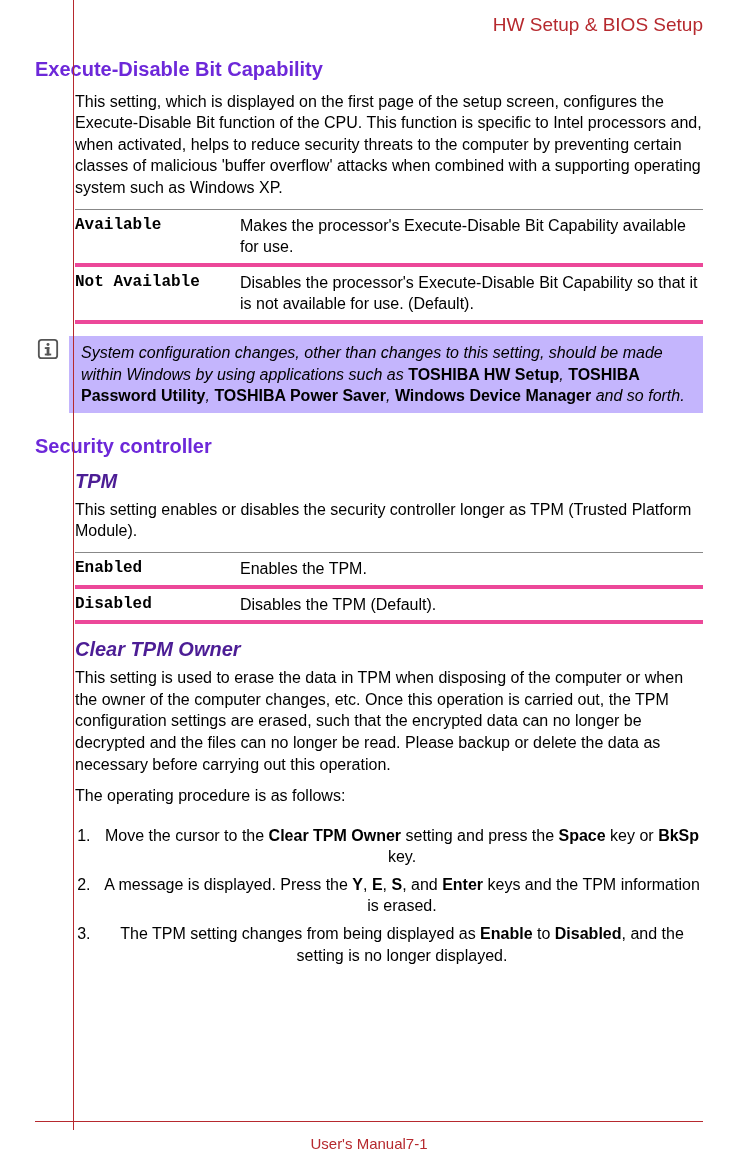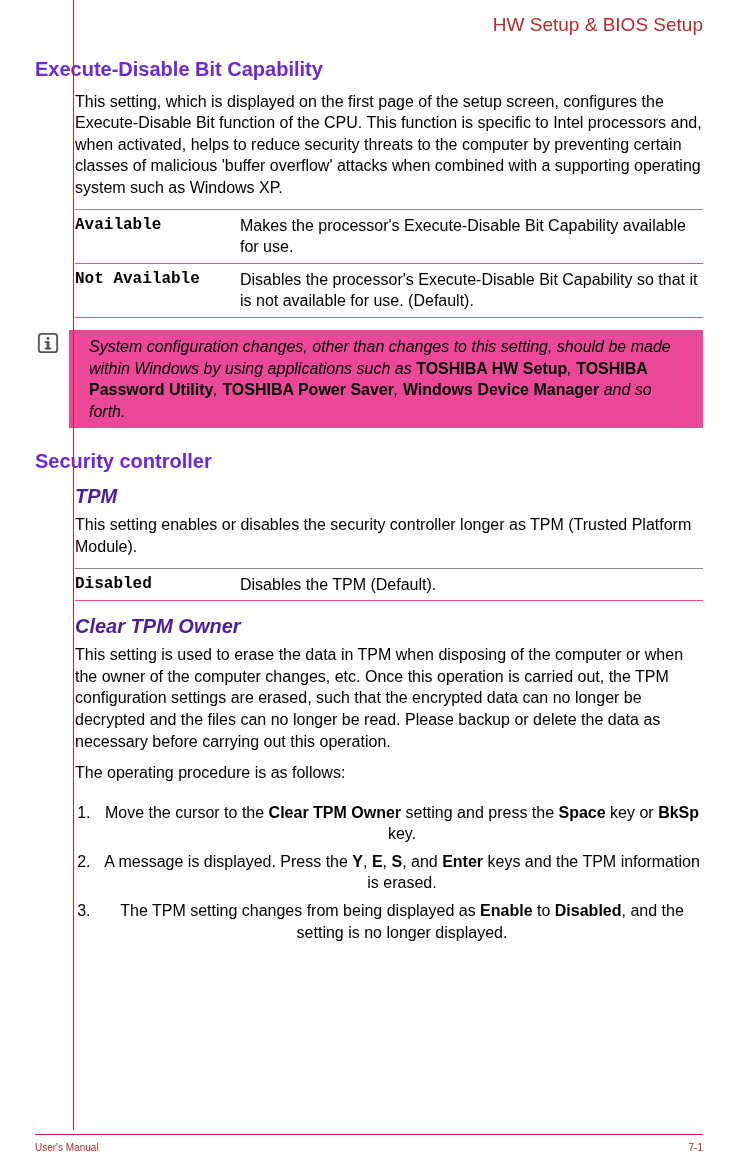--- a/index.html
+++ b/index.html
@@ -44,21 +44,21 @@
       margin-bottom: 10px;
     }
     .settings-table {
       width: 100%;
       border-collapse: collapse;
       margin-top: 6px;
       margin-bottom: 12px;
     }
     .settings-table tr {
       border-top: 1px solid #888;
-      border-bottom: 1px solid #ec4899;
+      border-bottom: 4px solid #ec4899;
     }
     .settings-table td {
       padding: 5px 4px 5px 0;
       vertical-align: top;
     }
     .settings-table td.key {
       font-family: "Courier New", monospace;
       font-weight: bold;
       width: 165px;
     }
@@ -70,22 +70,22 @@
     }
     .info-icon {
       flex: 0 0 auto;
       width: 22px;
       height: 22px;
       margin-left: 2px;
       margin-top: 2px;
     }
     .info-icon svg { display: block; }
     .info-box {
-      background: #ec4899;
-      padding: 6px 20px;
+      background: #c4b5fd;
+      padding: 6px 12px;
       font-style: italic;
       flex: 1;
     }
     .info-box .b { font-weight: bold; font-style: normal; }
     .h3-red-italic {
       color: #4c1d95;
       font-weight: bold;
       font-style: italic;
       font-size: 20px;
       margin: 6px 0 4px 0;
@@ -98,25 +98,25 @@
     ol.proc li {
       margin-bottom: 6px;
       padding-left: 6px;
     }
     .footer {
       position: absolute;
       left: 35px;
       right: 35px;
       bottom: 18px;
       border-top: 1px solid #b6292e;
-      padding-top: 6px;
+      padding-top: 12px;
       color: #b6292e;
-      font-size: 10px;
+      font-size: 15px;
       display: flex;
-      justify-content: space-between;
+      justify-content: center;
     }
     .b { font-weight: bold; }
   </style>
 </head>
 <body>
 
 <div class="vertical-rule"></div>
 
 <div class="page">
 
@@ -158,20 +158,24 @@
 
   <div class="h2-red">Security controller</div>
 
   <div class="body-indent">
 
     <div class="h3-red-italic">TPM</div>
     <p class="para">This setting enables or disables the security controller longer as TPM (Trusted Platform Module).</p>
 
     <table class="settings-table">
       <tbody>
+          <tr>
+        <td class="key">Enabled</td>
+        <td>Enables the TPM.</td>
+      </tr>
       <tr>
         <td class="key">Disabled</td>
         <td>Disables the TPM (Default).</td>
       </tr>
     </tbody>
       </table>
 
     <div class="h3-red-italic">Clear TPM Owner</div>
     <p class="para">This setting is used to erase the data in TPM when disposing of the computer or when the owner of the computer changes, etc. Once this operation is carried out, the TPM configuration settings are erased, such that the encrypted data can no longer be decrypted and the files can no longer be read. Please backup or delete the data as necessary before carrying out this operation.</p>
     <p class="para">The operating procedure is as follows:</p>

